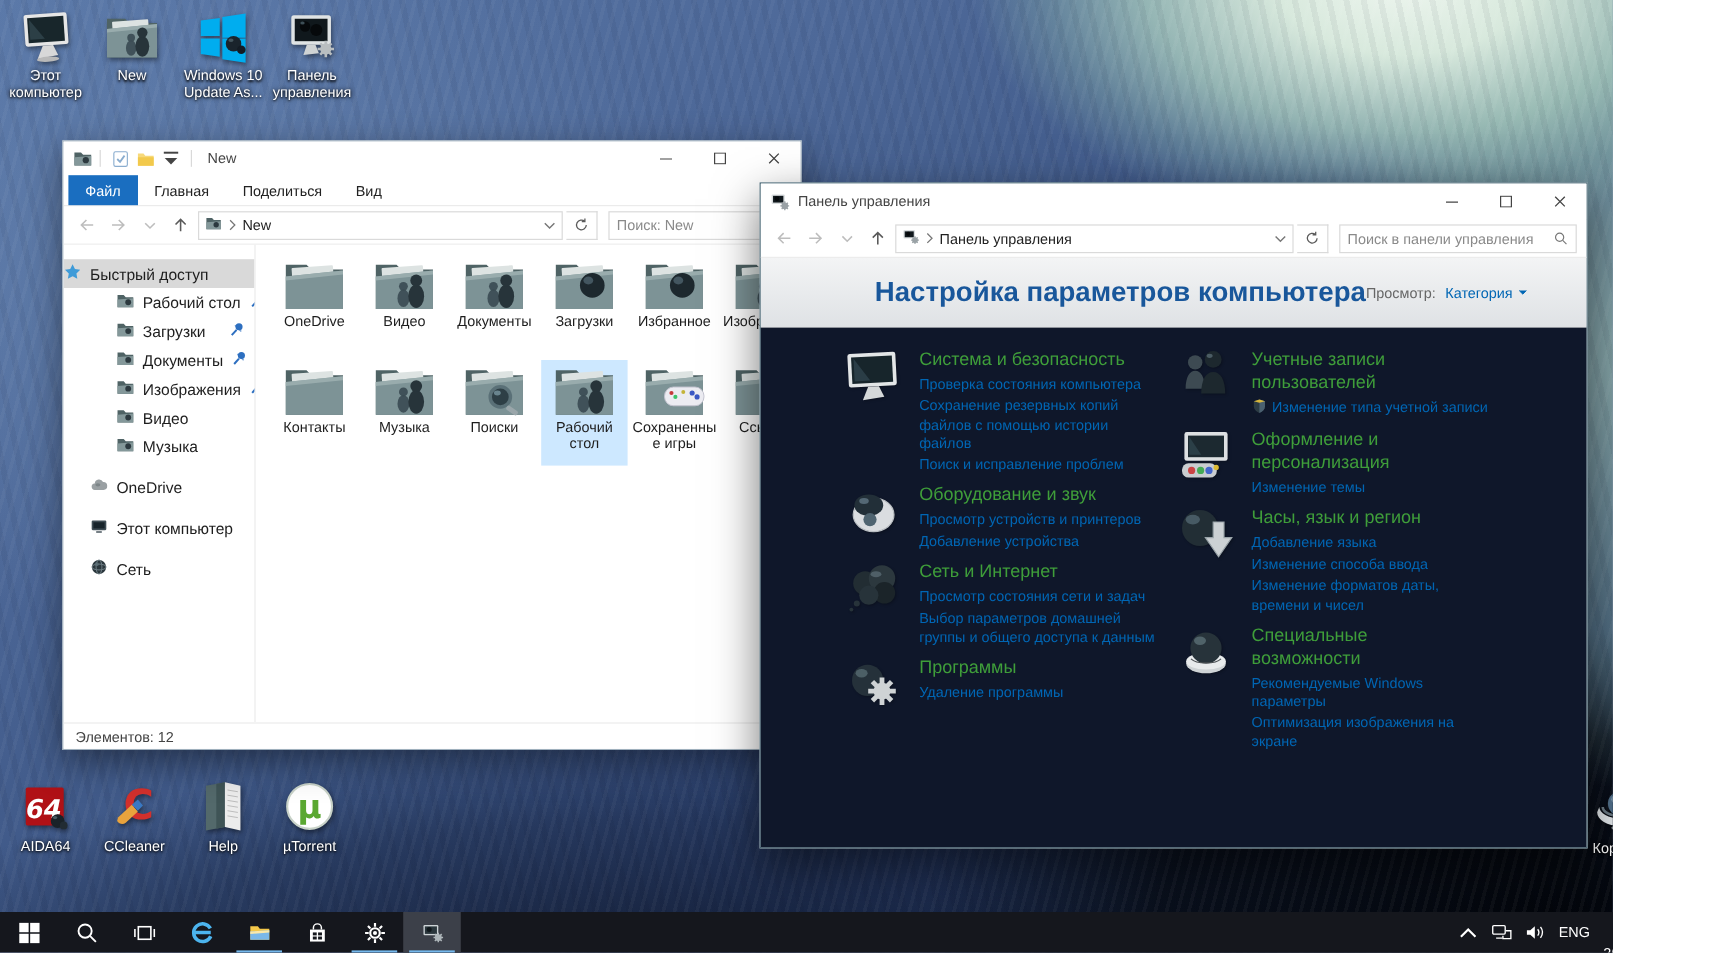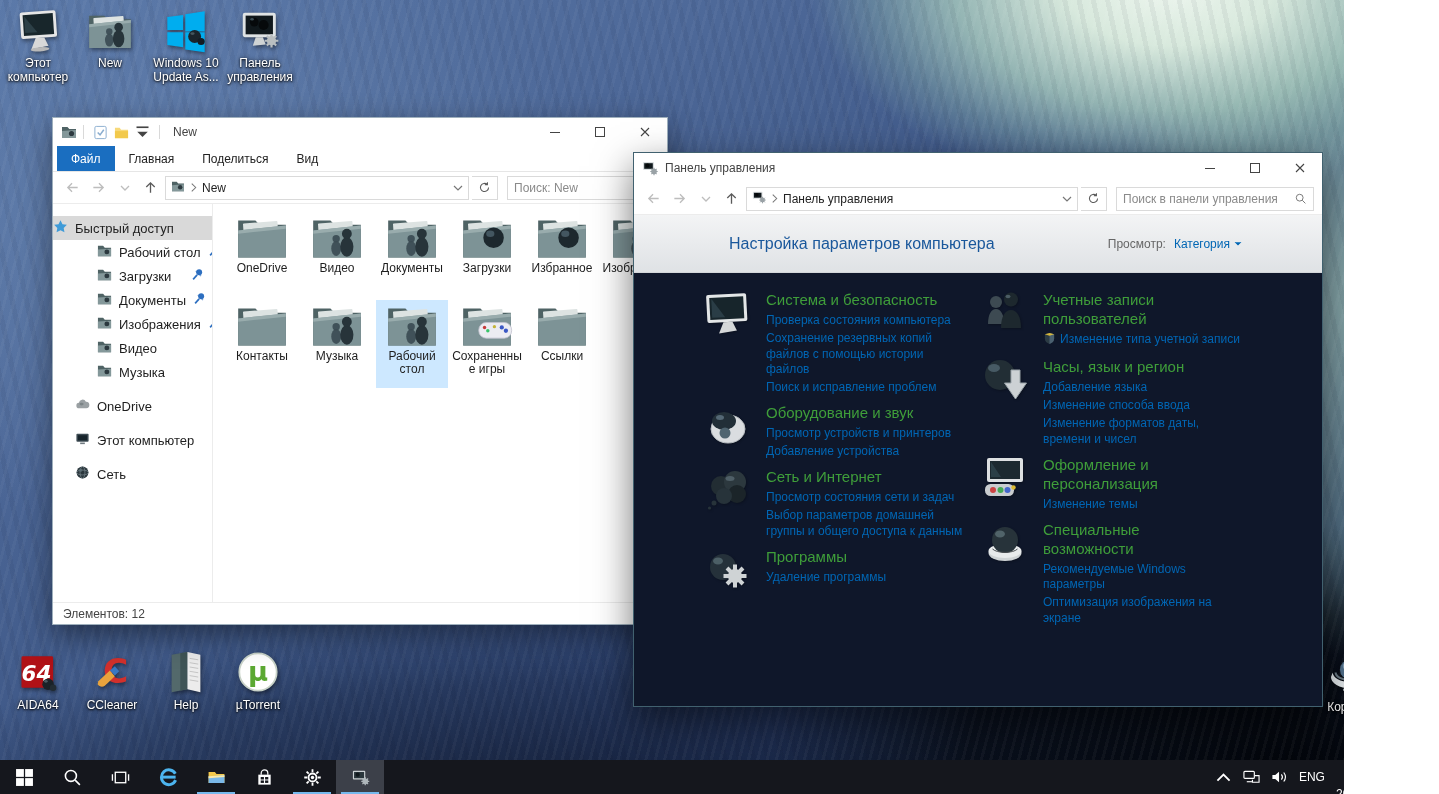--- a/index.html
+++ b/index.html
@@ -89,21 +89,21 @@
   .tile-icon svg { width:56px; height:46px; }
   .tile-label { font-size:12px; line-height:13px; color:#1e1e1e; margin-top:2px;
     word-wrap:break-word; overflow-wrap:break-word; }
   .statusbar { height:22px; border-top:1px solid #ececec; display:flex; align-items:center;
     padding-left:10px; font-size:12px; color:#444; flex:0 0 auto; background:#fff; }
 
   
   .cp-header { height:58px; background:linear-gradient(#f3f4f5,#dfe2e5);
     border-bottom:1px solid #d3d6d9; display:flex; align-items:center;
     padding:0 80px 0 95px; flex:0 0 auto; }
-  .cp-heading { font-size:16px; color:#19579b; white-space:nowrap; }
+  .cp-heading { font-size:23px; color:#19579b; white-space:nowrap;font-weight:bold; }
   .cp-view { margin-left:auto; font-size:12px; color:#666; display:flex; align-items:center; gap:8px; white-space:nowrap; }
   .cp-view .vlink { color:#0066b4; display:flex; align-items:center; gap:4px; cursor:pointer; }
   .cp-view svg { width:8px; height:6px; }
   .cp-body { flex:1; position:relative; background:#0f172a; overflow:hidden; }
   .cp-col { position:absolute; top:16px; display:flex; flex-direction:column; gap:4px; }
   .cp-col.left { left:70px; width:277px; }
   .cp-col.right { left:347px; width:300px; }
   .cat { display:flex; gap:14px; min-height:52px; }
   .cat-icon { width:48px; height:48px; flex:0 0 auto; cursor:pointer; }
   .cat-icon svg { width:48px; height:48px; filter:drop-shadow(1px 1px 1px rgba(0,0,0,.25)); }
@@ -553,20 +553,33 @@
                   <rect x="10" y="10" width="42" height="36" rx="1" fill="#dde3e2" transform="rotate(-4 31 28)"></rect>
                   <path d="M3 20L61 14v39H3z" fill="#7d9396"></path>
                   <path d="M3 20L61 14v4L3 24z" fill="#9db0b2" opacity=".85"></path>
                   <ellipse cx="31" cy="42" rx="6" ry="9" fill="#3a4a52" opacity=".9"></ellipse>
                   <circle cx="31" cy="30" r="4.5" fill="#3a4a52" opacity=".9"></circle>
                   <ellipse cx="44" cy="40" rx="8" ry="12" fill="#27343a"></ellipse>
                   <circle cx="44" cy="24" r="6" fill="#27343a"></circle>
                 </svg></div>
        <div class="tile-label">Музыка</div>
      </div>
+            <div class="tile">
+       <div class="tile-icon"><svg viewBox="0 0 64 56">
+                  <path d="M3 8h21l5 5h32v40H3z" fill="#4f6365"></path>
+                  <rect x="10" y="10" width="42" height="36" rx="1" fill="#dde3e2" transform="rotate(-4 31 28)"></rect>
+                  <path d="M3 20L61 14v39H3z" fill="#7d9396"></path>
+                  <path d="M3 20L61 14v4L3 24z" fill="#9db0b2" opacity=".85"></path>
+                  <circle cx="38" cy="35" r="12" fill="#5a7077"></circle>
+                  <circle cx="38" cy="35" r="8.5" fill="#2e3f46"></circle>
+                  <ellipse cx="35" cy="31" rx="3.5" ry="2.5" fill="#73909b" opacity=".85"></ellipse>
+                  <rect x="46" y="43" width="13" height="5" rx="2" transform="rotate(35 46 43)" fill="#9aa6aa"></rect>
+                </svg></div>
+       <div class="tile-label">Поиски</div>
+     </div>
             <div class="tile sel">
        <div class="tile-icon"><svg viewBox="0 0 64 56">
                   <path d="M3 8h21l5 5h32v40H3z" fill="#4f6365"></path>
                   <rect x="10" y="10" width="42" height="36" rx="1" fill="#dde3e2" transform="rotate(-4 31 28)"></rect>
                   <path d="M3 20L61 14v39H3z" fill="#7d9396"></path>
                   <path d="M3 20L61 14v4L3 24z" fill="#9db0b2" opacity=".85"></path>
                   <ellipse cx="31" cy="42" rx="6" ry="9" fill="#3a4a52" opacity=".9"></ellipse>
                   <circle cx="31" cy="30" r="4.5" fill="#3a4a52" opacity=".9"></circle>
                   <ellipse cx="44" cy="40" rx="8" ry="12" fill="#27343a"></ellipse>
                   <circle cx="44" cy="24" r="6" fill="#27343a"></circle>
@@ -774,49 +787,49 @@
         <div class="cat-title">Учетные записи пользователей</div>
         <div class="cat-link"><span class="shield"><svg viewBox="0 0 14 14">
                     <path d="M7 1l5 1.5V7c0 3-2 4.8-5 6-3-1.2-5-3-5-6V2.5z" fill="#2b3b44"></path>
                     <path d="M7 1l5 1.5V7c0 3-2 4.8-5 6z" fill="#4a6070"></path>
                     <path d="M2 2.5L7 1l5 1.5L7 4z" fill="#e8c23a" opacity=".9"></path>
                   </svg></span>Изменение типа учетной записи</div>
       </div>
           </div>
           <div class="cat">
       <div class="cat-icon"><svg viewBox="0 0 48 48">
-                <circle cx="19" cy="19" r="15" fill="#222e35"></circle>
-                <ellipse cx="13" cy="12" rx="6" ry="4" fill="#4e626c" opacity=".85"></ellipse>
-                <path d="M30 14h9v13h6.5L34.5 43 23.5 27H30z" fill="#ccd1d4" stroke="#9aa4a9"></path>
-              </svg></div>
-      <div class="cat-text">
-        <div class="cat-title">Часы, язык и регион</div>
-        <div class="cat-link">Добавление языка</div>
-              <div class="cat-link">Изменение способа ввода</div>
-              <div class="cat-link">Изменение форматов даты, времени и чисел</div>
-      </div>
-          </div>
-          <div class="cat">
-      <div class="cat-icon"><svg viewBox="0 0 48 48">
                 <rect x="6" y="4" width="36" height="24" rx="2" fill="#dde0e2"></rect>
                 <rect x="9" y="7" width="30" height="18" fill="#1c2930"></rect>
                 <path d="M10 8l10 15H10z" fill="#2d414a" opacity=".9"></path>
                 <rect x="4" y="30" width="29" height="12" rx="5.5" fill="#c9cdd0"></rect>
                 <circle cx="12" cy="36" r="3" fill="#cc4444"></circle>
                 <circle cx="19.5" cy="36" r="3" fill="#44aa55"></circle>
                 <circle cx="26.5" cy="36" r="3" fill="#4466cc"></circle>
                 <circle cx="32.5" cy="33.5" r="2.2" fill="#ddbb33"></circle>
               </svg></div>
       <div class="cat-text">
         <div class="cat-title">Оформление и персонализация</div>
         <div class="cat-link">Изменение темы</div>
       </div>
           </div>
           <div class="cat">
       <div class="cat-icon"><svg viewBox="0 0 48 48">
+                <circle cx="19" cy="19" r="15" fill="#222e35"></circle>
+                <ellipse cx="13" cy="12" rx="6" ry="4" fill="#4e626c" opacity=".85"></ellipse>
+                <path d="M30 14h9v13h6.5L34.5 43 23.5 27H30z" fill="#ccd1d4" stroke="#9aa4a9"></path>
+              </svg></div>
+      <div class="cat-text">
+        <div class="cat-title">Часы, язык и регион</div>
+        <div class="cat-link">Добавление языка</div>
+              <div class="cat-link">Изменение способа ввода</div>
+              <div class="cat-link">Изменение форматов даты, времени и чисел</div>
+      </div>
+          </div>
+          <div class="cat">
+      <div class="cat-icon"><svg viewBox="0 0 48 48">
                 <ellipse cx="24" cy="34" rx="16.5" ry="8" fill="#cfd4d6"></ellipse>
                 <ellipse cx="24" cy="32" rx="16.5" ry="7" fill="#e8ebec"></ellipse>
                 <circle cx="24" cy="21" r="13" fill="#27333a"></circle>
                 <ellipse cx="19" cy="15" rx="5" ry="3.5" fill="#55686f" opacity=".9"></ellipse>
                 <path d="M11.5 30c4.5 4.5 20.5 4.5 25 0" stroke="#4a4f52" fill="none"></path>
               </svg></div>
       <div class="cat-text">
         <div class="cat-title">Специальные возможности</div>
         <div class="cat-link">Рекомендуемые Windows параметры</div>
               <div class="cat-link">Оптимизация изображения на экране</div>

